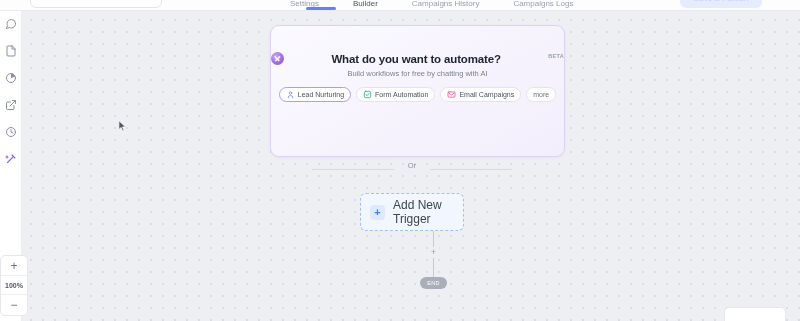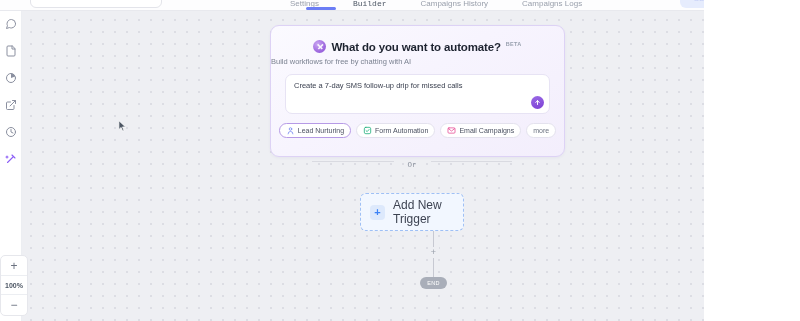--- a/index.html
+++ b/index.html
@@ -4,21 +4,21 @@
 <style>
   * { box-sizing: border-box; margin: 0; padding: 0; }
   html, body {
     width: 800px; height: 321px;
     font-family: "Liberation Sans", sans-serif;
     overflow: hidden;
     background: #ffffff;
   }
   #app {
     position: relative;
-    width: 704px; height: 321px;
+    width: 800px; height: 321px;
     overflow: hidden;
   }
 
   
   .topbar {
     position: absolute; left: 0; top: 0; width: 800px; height: 11px;
     background: #fdfdfe;
     border-bottom: 1px solid #e8e9ee;
     z-index: 30;
   }
@@ -27,21 +27,21 @@
     border: 1px solid #e3e4ea; border-radius: 6px; background: #fff;
   }
   .topbar-tabs {
     position: absolute; left: 290px; top: -11px;
     display: flex; gap: 34px; align-items: flex-end; height: 22px;
   }
   .topbar-tab {
     font-size: 8px; color: #9aa0ac; line-height: 10px;
     padding-bottom: 2px; white-space: nowrap;
   }
-  .topbar-tab.active { color: #4b5563; font-family: Liberation Mono, monospace; }
+  .topbar-tab.active { color: #4b5563; }
   .tab-underline {
     position: absolute; left: 306px; top: 7px; width: 30px; height: 3px;
     background: #6b7df5; border-radius: 2px;
   }
   .topbar-cta {
     position: absolute; left: 680px; top: -12px; width: 82px; height: 20px;
     background: #e6ecfd; border-radius: 6px;
     display: flex; align-items: center; justify-content: center;
     font-size: 8px; color: #c3cdf5; overflow: hidden;
   }
@@ -74,22 +74,22 @@
 
   
   .ai-card {
     position: absolute; left: 248px; top: 14px; width: 295px; height: 132px;
     border-radius: 9px;
     border: 1px solid #ddd2f5;
     background: linear-gradient(150deg, #fbfaff 0%, #f7f4fe 45%, #f3eefc 100%);
     box-shadow: 0 1px 3px rgba(80,60,140,0.06);
   }
   .ai-head {
-    display: flex; align-items: center; justify-content: center;
-    gap: 5px; margin-top: 14px;
+    display: flex; align-items: center; justify-content: space-between;
+    gap: 5px; margin-top: 26px;
   }
   .ai-sparkle {
     width: 13px; height: 13px; border-radius: 50%;
     background: radial-gradient(circle at 35% 32%, #c9a6f2 0%, #a26ee0 55%, #8a4fd6 100%);
     position: relative; flex: 0 0 auto;
   }
   .ai-sparkle::before {
     content: ""; position: absolute; left: 3.2px; top: 3.2px;
     width: 6.6px; height: 6.6px;
     background:
@@ -99,21 +99,21 @@
     opacity: .92;
   }
   .ai-title {
     font-size: 11.5px; font-weight: bold; color: #1d2330; letter-spacing: -0.15px;
   }
   .ai-beta {
     font-size: 5.5px; font-weight: bold; color: #98a0ae;
     letter-spacing: 0.3px; align-self: flex-start; margin-top: 1px;
   }
   .ai-sub {
-    font-size: 7.5px; color: #7b8291;
+    text-align: center; font-size: 7.5px; color: #7b8291;
     margin-top: 4px;
   }
   .ai-input-wrap {
     position: relative;
     margin: 8px 14px 0 14px; height: 40px;
     background: #ffffff; border: 1px solid #e7e3f4;
     border-radius: 7px;
   }
   .ai-input {
     width: 100%; height: 100%;
@@ -156,21 +156,21 @@
 
   
   .cursor {
     position: absolute; left: 96px; top: 108px;
     width: 9px; height: 13px; z-index: 40; pointer-events: none;
   }
 
   
   .or-row {
     position: absolute; left: 290px; top: 150px; width: 200px;
-    display: flex; align-items: flex-start; gap: 14px; font-family: Liberation Mono, monospace;
+    display: flex; align-items: flex-end; gap: 14px;
   }
   .or-line { flex: 1; height: 1px; background: #d9dae1; }
   .or-text { font-size: 7.5px; color: #8b919e; }
 
   
   .trigger-node {
     position: absolute; left: 338px; top: 182px; width: 104px; height: 38px;
     background: #f2f7ff;
     border: 1px dashed #9fc0f5;
     border-radius: 6px;
@@ -321,31 +321,20 @@
     <div class="ai-card">
 
       <div class="ai-head">
         <span class="ai-sparkle"></span>
         <span class="ai-title">What do you want to automate?</span>
         <span class="ai-beta">BETA</span>
       </div>
 
       <div class="ai-sub">Build workflows for free by chatting with AI</div>
 
-      <div class="ai-input-wrap">
-        <textarea class="ai-input" placeholder="Describe the workflow you want to build" style="">Create a 7-day SMS follow-up drip for missed calls</textarea>
-        <button class="ai-send">
-          <span>
-            <svg width="7" height="7" viewBox="0 0 24 24" fill="none" stroke="#ffffff" stroke-width="3.2" stroke-linecap="round" stroke-linejoin="round">
-              <line x1="12" y1="19" x2="12" y2="6"></line>
-              <polyline points="6 12 12 5 18 12"></polyline>
-            </svg>
-          </span>
-        </button>
-      </div>
 
       <div class="ai-chips">
 
         <div class="chip hovered">
           <span class="chip-ic">
             <svg width="9" height="9" viewBox="0 0 24 24" fill="none" stroke="#7b8cf0" stroke-width="2.2" stroke-linecap="round" stroke-linejoin="round">
               <circle cx="12" cy="8" r="3.4"></circle>
               <path d="M5.5 21a6.5 6.5 0 0 1 13 0"></path>
             </svg>
           </span>

